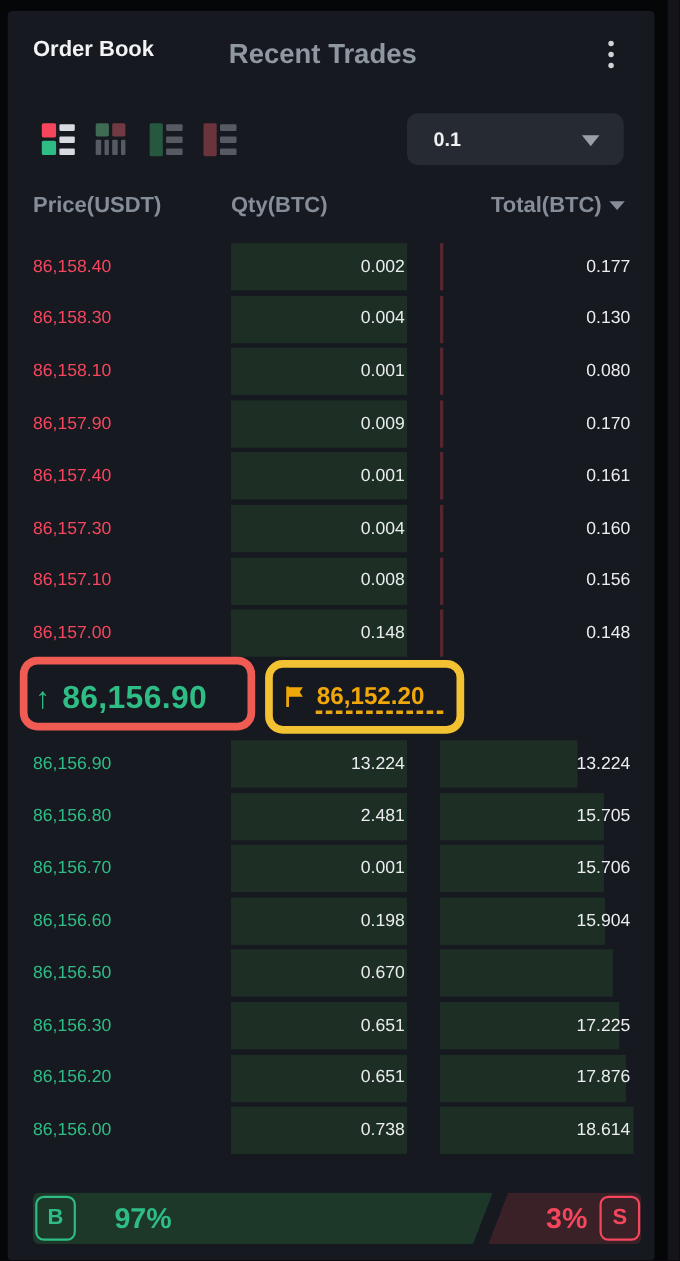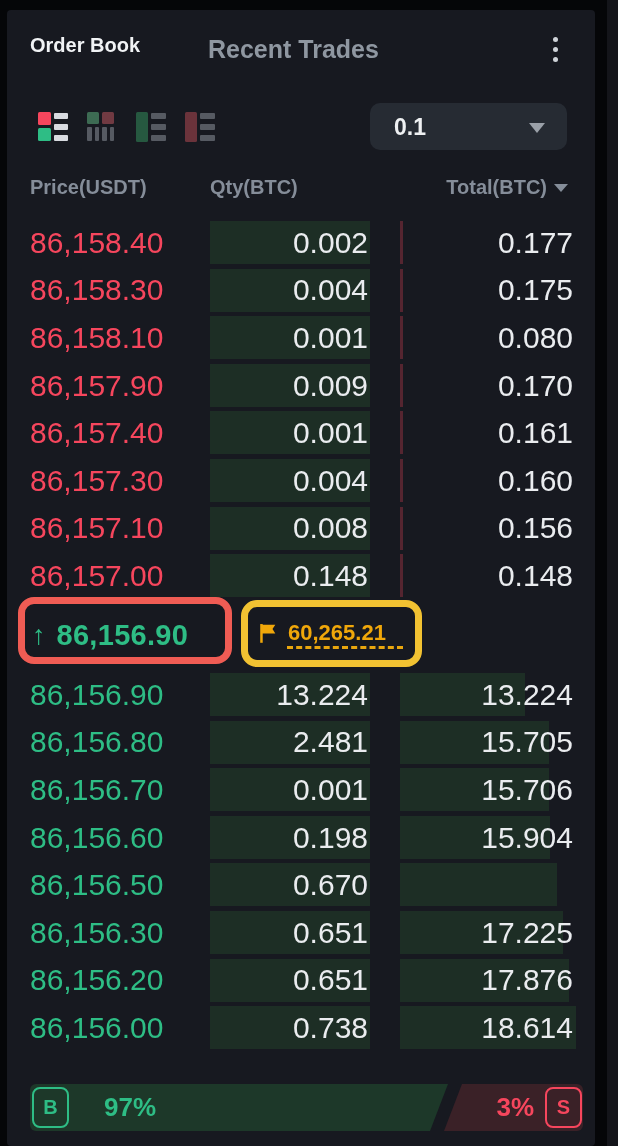--- a/index.html
+++ b/index.html
@@ -27,37 +27,37 @@
   .vm .bars{display:flex;flex-direction:column;justify-content:space-between;flex:1;padding:1px 0;}
   .vm .bar{height:6px;border-radius:1px;background:#d8dbe0;}
   .vm2{flex-direction:column;gap:3px;}
   .vm2 .trow{display:flex;gap:3px;}
   .vm2 .sq{width:12px;height:12px;}
   .vm2 .vrow{display:flex;gap:3px;}
   .vm2 .vbar{width:4.5px;height:14px;background:#565a62;border-radius:1px;}
   .vm .vfull{width:12px;height:30px;border-radius:1.5px;}
   .vm .bars.dim .bar{background:#565a62;}
   .dropdown{position:absolute;left:370px;top:103px;width:197px;height:47px;background:#262b33;border-radius:10px;cursor:pointer;}
-  .dropdown .val{position:absolute;left:24px;top:50%;transform:translateY(-50%);font-size:23px;font-weight:600;color:#eef0f2;}
+  .dropdown .val{position:absolute;left:24px;top:50%;transform:translateY(-50%);font-size:18px;font-weight:600;color:#eef0f2;}
   .dropdown .caret{position:absolute;right:22px;top:50%;margin-top:-4px;width:0;height:0;
     border-left:8px solid transparent;border-right:8px solid transparent;border-top:10px solid #9aa0a8;}
 
   
   .cols{position:absolute;left:0;top:176px;width:618px;height:26px;font-size:20px;font-weight:600;color:var(--muted);}
   .c-price{position:absolute;left:30px;}
   .c-qty{position:absolute;left:210px;width:162px;}
   .c-total{position:absolute;left:400px;width:168px;text-align:right;}
   .c-total .sort{display:inline-block;width:0;height:0;margin-left:7px;margin-bottom:2px;
     border-left:7px solid transparent;border-right:7px solid transparent;border-top:8px solid #858d99;}
 
   
   .list{position:absolute;left:0;width:618px;}
   #asks{top:219px;} #bids{top:671px;}
   .row{position:relative;height:47.6px;cursor:pointer;}
-  .row span{position:absolute;top:50%;transform:translateY(-50%);font-size:30px;color:var(--ink);}
+  .row span{position:absolute;top:50%;transform:translateY(-50%);font-size:16px;color:var(--ink);}
   .row .price{left:30px;}
   .row.asks .price{color:var(--red);}
   .row.bids .price{color:var(--green);}
   .qty-bg{position:absolute;left:210px;width:160px;top:2px;bottom:2.5px;background:var(--cellgreen);}
   .row .qty{left:210px;width:158px;text-align:right;}
   .depth-bar{position:absolute;left:400px;top:2px;bottom:2.5px;}
   .row.asks .depth-bar{background:var(--cellred);}
   .row.bids .depth-bar{background:var(--cellgreen);}
   .row .total{left:405px;width:168px;text-align:right;}
 
@@ -160,21 +160,21 @@
     <div class="depth-bar" style="width: 3px;"></div>
     <span class="price">86,158.40</span>
     <span class="qty">0.002</span>
     <span class="total">0.177</span>
   </div>
       <div class="row asks">
     <div class="qty-bg"></div>
     <div class="depth-bar" style="width: 3px;"></div>
     <span class="price">86,158.30</span>
     <span class="qty">0.004</span>
-    <span class="total">0.175</span>
+    <span class="total">0.130</span>
   </div>
       <div class="row asks">
     <div class="qty-bg"></div>
     <div class="depth-bar" style="width: 3px;"></div>
     <span class="price">86,158.10</span>
     <span class="qty">0.001</span>
     <span class="total">0.080</span>
   </div>
       <div class="row asks">
     <div class="qty-bg"></div>
@@ -273,21 +273,21 @@
   <div class="mid">
     <div class="last">
       <span class="arr">↑</span>
       <span class="px">86,156.90</span>
     </div>
     <div class="mark">
       <svg width="25" height="25" viewBox="0 0 24 24">
         <path d="M5 3h2.4v18H5z" fill="#f0a70a"></path>
         <path d="M6.5 3.6h13l-2.7 4.2 2.7 4.2h-13z" fill="#f0a70a"></path>
       </svg>
-      <span class="px">60,265.21</span>
+      <span class="px">86,152.20</span>
     </div>
   </div>
   <div class="mark-underline"></div>
 
   <div class="anno anno-red"></div>
   <div class="anno anno-yellow"></div>
 
   <div class="ratio">
     <div class="r-green"></div>
     <div class="r-red"></div>

